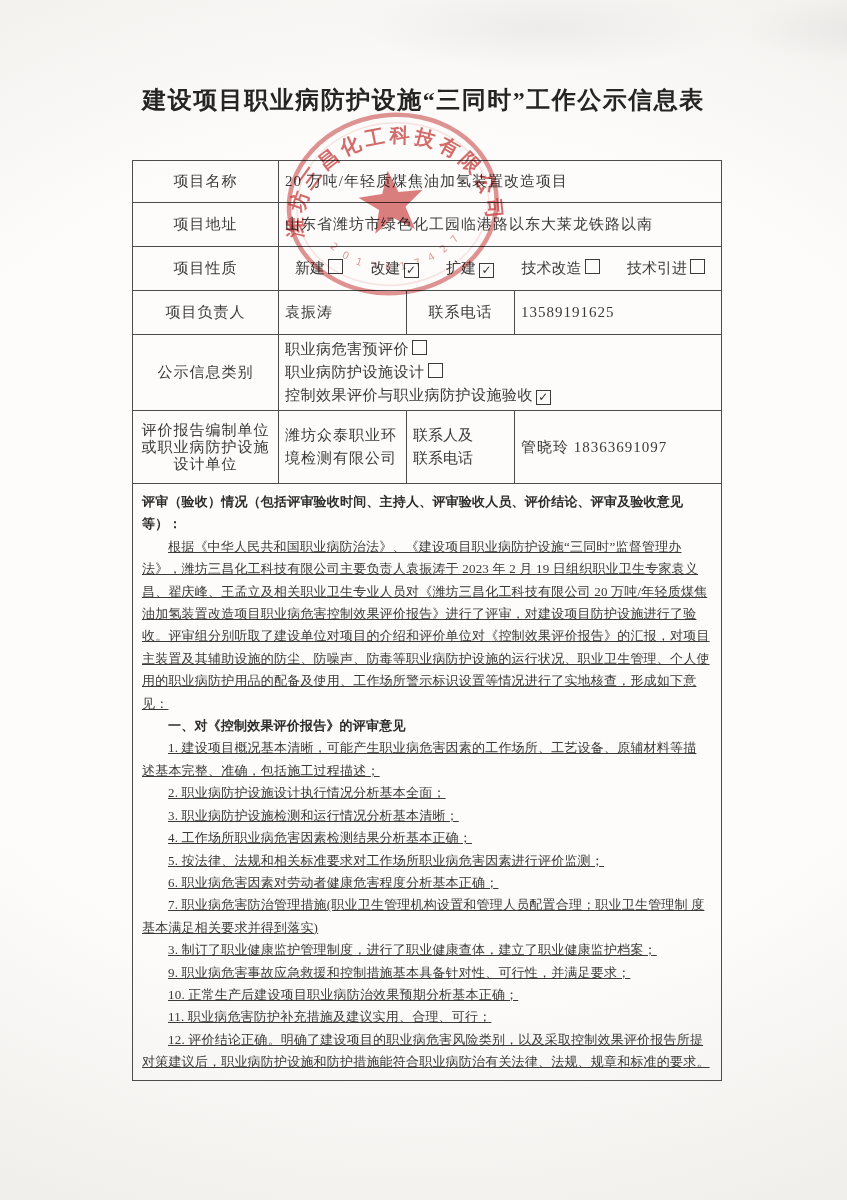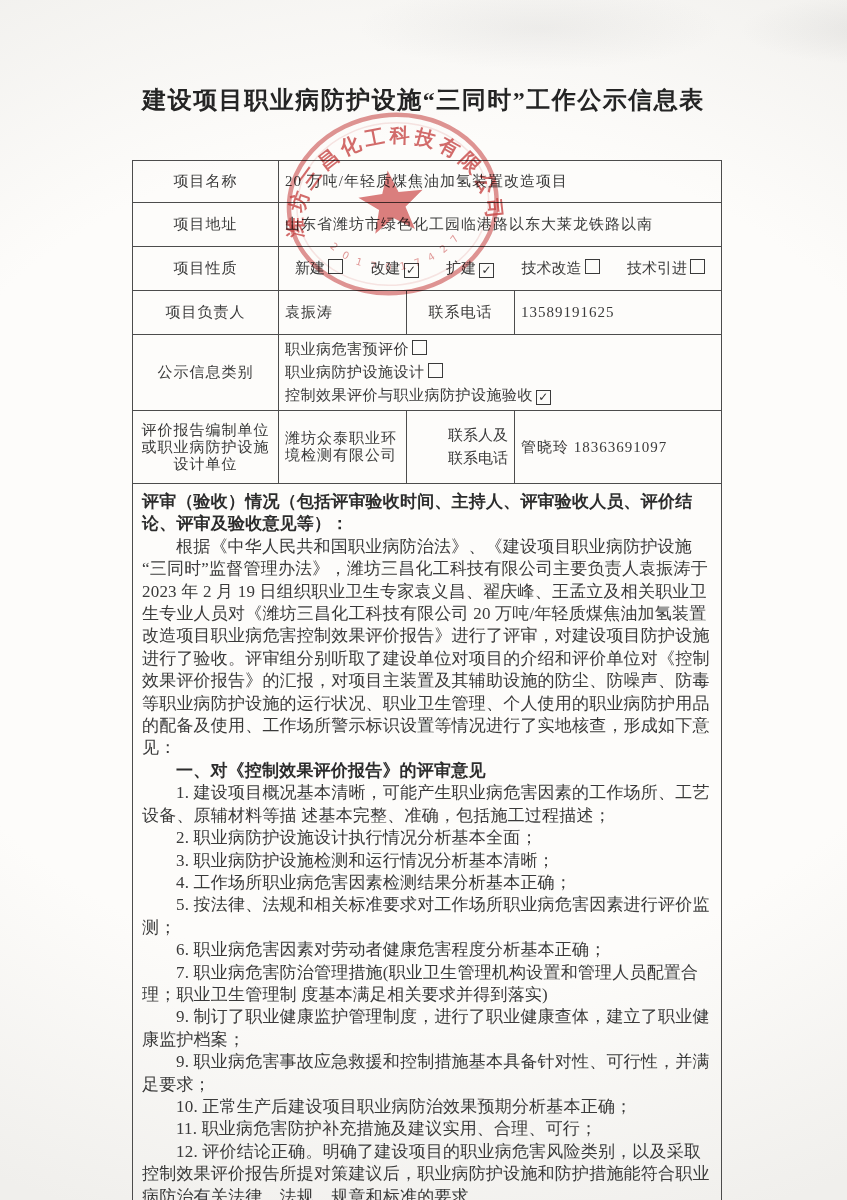--- a/index.html
+++ b/index.html
@@ -27,36 +27,36 @@
     width:589px;border-collapse:collapse;table-layout:fixed;
     font-size:15px;
   }
   table.doc td{
     border:1.6px solid #4c4c4c;
     padding:3px 6px;
     vertical-align:middle;
   }
   td.lbl{text-align:center;letter-spacing:1px;}
   td.val-c{text-align:left;letter-spacing:1px;}
-  td.prewrap{white-space:pre-line;text-align:right;}
+  td.prewrap{white-space:pre-line;text-align:left;}
   .nature-row{display:flex;justify-content:space-between;align-items:center;padding:0 10px;gap:7px;}
   .opt{white-space:nowrap;}
   .cb{
     display:inline-block;width:13px;height:13px;
     border:1.6px solid #3a3a3a;margin-left:3px;
     text-align:center;line-height:12px;font-size:12px;font-weight:bold;
     vertical-align:-1px;color:#2e2e2e;
     font-family:"DejaVu Sans","Liberation Sans",sans-serif;
   }
   .cat-line{line-height:23px;letter-spacing:0.5px;}
   .review-cell{vertical-align:top !important;padding:7px 9px 6px 9px !important;}
-  .review-cell p{margin:0;line-height:22.4px;font-size:17px;letter-spacing:0.2px;}
+  .review-cell p{margin:0;line-height:22.4px;font-size:13px;letter-spacing:0.2px;}
   .p-head{font-weight:bold;color:#2c2c2c;}
   .p-bold{font-weight:bold;color:#2c2c2c;text-indent:2em;}
-  .p-ind{text-indent:2em;}
+  .p-ind{text-indent:2em;text-decoration:underline;}
   
   .stamp{
     position:absolute;left:281px;top:108px;width:224px;height:196px;
     transform:rotate(-7deg);
     mix-blend-mode:multiply;opacity:.95;pointer-events:none;
   }
 </style>
 </head>
 <body>
 
@@ -107,39 +107,39 @@
       <td class="lbl">公示信息类别</td>
       <td colspan="3">
         <div class="cat-line"><span>职业病危害预评价</span><span class="cb"></span></div>
         <div class="cat-line"><span>职业病防护设施设计</span><span class="cb"></span></div>
         <div class="cat-line"><span>控制效果评价与职业病防护设施验收</span><span class="cb">✓</span></div>
       </td>
     </tr>
 
     <tr style="height:73px">
       <td class="lbl" style="line-height:17px;">评价报告编制单位或职业病防护设施设计单位</td>
-      <td class="val-c" style="line-height:17px;margin-top:32px;">潍坊众泰职业环境检测有限公司</td>
+      <td class="val-c" style="line-height:23px;margin-top:32px;">潍坊众泰职业环境检测有限公司</td>
       <td class="prewrap" style="line-height:23px;">联系人及
 联系电话</td>
       <td class="val-c">管晓玲 18363691097</td>
     </tr>
 
     <tr>
       <td class="review-cell" colspan="4">
         <p class="p-head">评审（验收）情况（包括评审验收时间、主持人、评审验收人员、评价结论、评审及验收意见等）：</p>
         <p class="p-ind">根据《中华人民共和国职业病防治法》、《建设项目职业病防护设施“三同时”监督管理办法》，潍坊三昌化工科技有限公司主要负责人袁振涛于 2023 年 2 月 19 日组织职业卫生专家袁义昌、翟庆峰、王孟立及相关职业卫生专业人员对《潍坊三昌化工科技有限公司 20 万吨/年轻质煤焦油加氢装置改造项目职业病危害控制效果评价报告》进行了评审，对建设项目防护设施进行了验收。评审组分别听取了建设单位对项目的介绍和评价单位对《控制效果评价报告》的汇报，对项目主装置及其辅助设施的防尘、防噪声、防毒等职业病防护设施的运行状况、职业卫生管理、个人使用的职业病防护用品的配备及使用、工作场所警示标识设置等情况进行了实地核查，形成如下意见：</p>
         <p class="p-bold">一、对《控制效果评价报告》的评审意见</p>
         <p class="p-ind">1. 建设项目概况基本清晰，可能产生职业病危害因素的工作场所、工艺设备、原辅材料等描 述基本完整、准确，包括施工过程描述；</p>
         <p class="p-ind">2. 职业病防护设施设计执行情况分析基本全面；</p>
         <p class="p-ind">3. 职业病防护设施检测和运行情况分析基本清晰；</p>
         <p class="p-ind">4. 工作场所职业病危害因素检测结果分析基本正确；</p>
         <p class="p-ind">5. 按法律、法规和相关标准要求对工作场所职业病危害因素进行评价监测；</p>
         <p class="p-ind">6. 职业病危害因素对劳动者健康危害程度分析基本正确；</p>
         <p class="p-ind">7. 职业病危害防治管理措施(职业卫生管理机构设置和管理人员配置合理；职业卫生管理制 度基本满足相关要求并得到落实)</p>
-        <p class="p-ind">9. 制订了职业健康监护管理制度，进行了职业健康查体，建立了职业健康监护档案；</p>
+        <p class="p-ind">3. 制订了职业健康监护管理制度，进行了职业健康查体，建立了职业健康监护档案；</p>
         <p class="p-ind">9. 职业病危害事故应急救援和控制措施基本具备针对性、可行性，并满足要求；</p>
         <p class="p-ind">10. 正常生产后建设项目职业病防治效果预期分析基本正确；</p>
         <p class="p-ind">11. 职业病危害防护补充措施及建议实用、合理、可行；</p>
         <p class="p-ind">12. 评价结论正确。明确了建设项目的职业病危害风险类别，以及采取控制效果评价报告所提对策建议后，职业病防护设施和防护措施能符合职业病防治有关法律、法规、规章和标准的要求。</p>
       </td>
     </tr>
   </tbody>
     </table>
 
   <div class="stamp">

